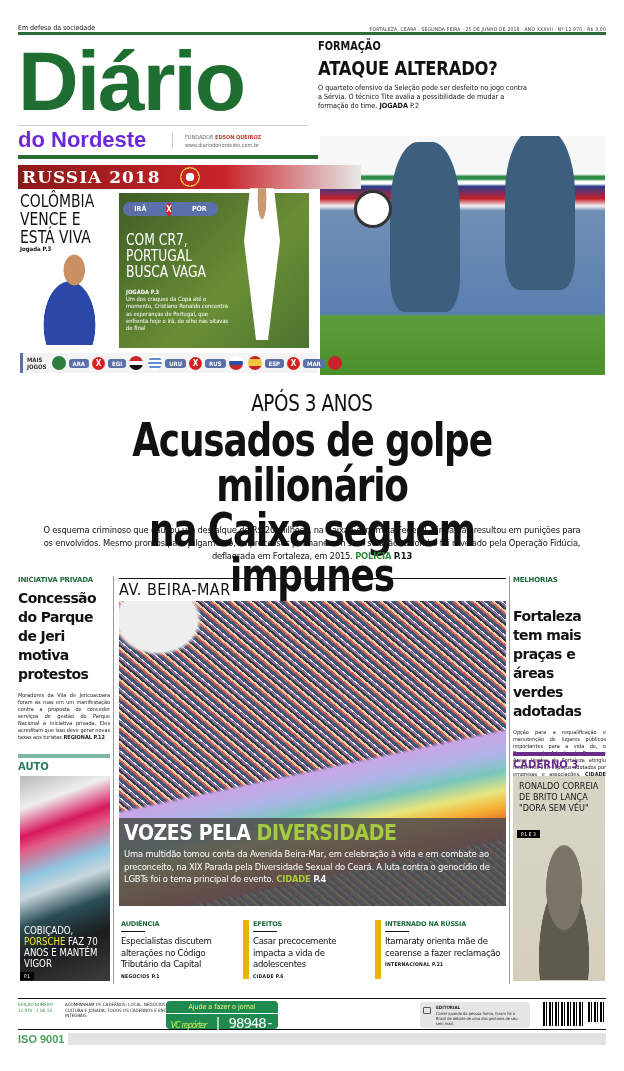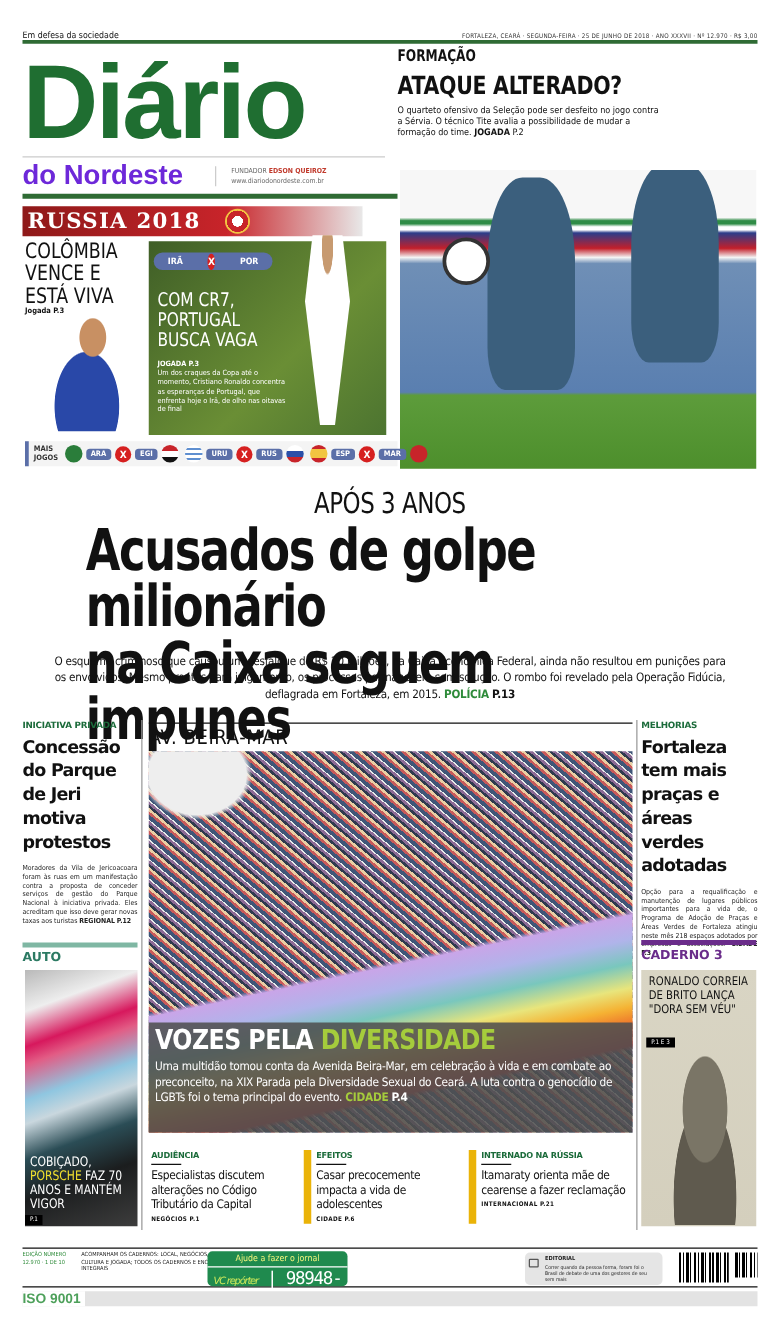--- a/index.html
+++ b/index.html
@@ -11,40 +11,40 @@
 .masthead-logo{left:18px;top:36px;font-family:"Liberation Sans",sans-serif;font-weight:700;font-size:84px;line-height:90px;color:#1f6e31;letter-spacing:-2px}
 .masthead-sub{left:18px;top:127px;font-family:"Liberation Sans",sans-serif;font-weight:700;font-size:22px;color:#6d28d9}
 .founder{left:172px;top:133px;font-size:5.5px;color:#666;line-height:8px;border-left:1px solid #ccc;padding-left:12px}
 .founder b{color:#c0392b}
 .formacao-k{left:318px;top:38px;font-family:"DejaVu Sans",sans-serif;font-weight:700;font-size:13px;color:#111;transform:scaleX(.75);transform-origin:left}
 .formacao-h{left:318px;top:56px;font-family:"DejaVu Sans",sans-serif;font-size:20px;font-weight:700;transform:scaleX(.82);transform-origin:left;letter-spacing:-.3px}
 .formacao-p{left:318px;top:83px;width:210px;font-size:7.2px;line-height:9px}
 .formacao-p b{font-weight:700}
 .photo-main{left:320px;top:130px;width:285px;height:245px;background:linear-gradient(180deg,#f7f7f7 0%,#f7f7f7 18%,#2f8c46 19%,#2f8c46 20%,#fff 21%,#fff 22%,#2b3d8a 23%,#c21f2a 28%,#f4f4f4 31%,#6f8fb6 33%,#5a7fb0 75%,#5d9c3b 76%,#4d8f2c 100%)}
 .player{position:absolute;border-radius:40% 40% 20% 20%;background:#3b5f7d}
-.russia-banner{left:18px;top:165px;width:272px;height:24px;background:linear-gradient(90deg,#8e1919,#c8242a 60%,#e8e8e8 100%)}
+.russia-banner{left:18px;top:165px;width:343px;height:24px;background:linear-gradient(90deg,#8e1919,#c8242a 60%,#e8e8e8 100%)}
 .russia-banner span{font-family:"DejaVu Serif",serif;font-weight:700;color:#fff;font-size:17px;line-height:24px;padding-left:4px;letter-spacing:1px}
 .col-h{left:20px;top:192px;font-size:17px;line-height:18px;font-family:"DejaVu Sans",sans-serif;transform:scaleX(.82);transform-origin:left;width:120px}
 .col-ref{left:20px;top:245px;font-size:6px;font-weight:700}
 .falcao{left:22px;top:245px;width:95px;height:100px;background:radial-gradient(ellipse at 55% 25%,#c89063 0 14%,transparent 15%),radial-gradient(ellipse at 50% 80%,#2948a8 0 38%,transparent 39%)}
 .cr7box{left:119px;top:193px;width:190px;height:155px;background:linear-gradient(135deg,#3f5e27,#6a8e35 60%,#4c7430);}
 .cr7-score{left:123px;top:202px;width:95px;height:14px;border-radius:7px;background:#5b6fa8;display:flex;align-items:center;justify-content:center;font-size:7px;color:#fff;font-weight:700;gap:20px}
 .x-badge{width:13px;height:13px;border-radius:50%;background:#d62020;color:#fff;font-size:8px;font-weight:700;display:flex;align-items:center;justify-content:center}
 .cr7-h{left:126px;top:232px;color:#fff;font-size:15px;line-height:16px;font-family:"DejaVu Sans",sans-serif;transform:scaleX(.82);transform-origin:left;width:130px}
 .cr7-p{left:126px;top:289px;color:#fff;font-size:5.8px;line-height:7.2px;width:105px}
 .cr7-p b{display:block}
 .cr7-fig{left:232px;top:175px;width:60px;height:165px;background:radial-gradient(ellipse at 50% 14%,#c79a70 0 10%,transparent 11%),linear-gradient(#fff,#fff);clip-path:polygon(30% 8%,70% 8%,80% 40%,70% 70%,60% 100%,40% 100%,30% 70%,20% 40%)}
 .mais{left:20px;top:353px;width:298px;height:20px;display:flex;align-items:center;gap:5px;background:#f4f4f4;border-left:3px solid #5b6fa8;padding-left:4px}
 .mais .lbl{font-size:6px;font-weight:700;line-height:7px;width:22px;color:#333}
 .match{display:flex;align-items:center;gap:3px;font-size:6px;color:#fff;font-weight:700}
 .flag{width:14px;height:14px;border-radius:50%}
 .team{background:#5b6fa8;padding:1px 4px;border-radius:3px}
 .kicker-big{left:0;width:624px;top:390px;text-align:center;font-size:23px;font-family:"DejaVu Sans",sans-serif;letter-spacing:-.5px}
 .kicker-big span{display:inline-block;transform:scaleX(.8)}
-.headline{left:0;width:624px;top:418px;text-align:left;font-family:"DejaVu Sans",sans-serif;font-weight:700;font-size:46px;line-height:45px;letter-spacing:-1.5px}
+.headline{left:0;width:624px;top:418px;text-align:center;font-family:"DejaVu Sans",sans-serif;font-weight:700;font-size:46px;line-height:45px;letter-spacing:-1.5px}
 .headline span{display:block;transform:scaleX(.78)}
 .lede{left:40px;width:544px;top:523px;text-align:center;font-size:9.3px;line-height:13px;letter-spacing:-.2px}
 .lede b{color:#2e8b3a}
 .lede b.p{color:#111}
 .side-k{font-family:"DejaVu Sans",sans-serif;font-weight:700;font-size:7px;color:#1b6b3a;letter-spacing:-.2px}
 .side-h{font-family:"DejaVu Sans",sans-serif;font-weight:700;font-size:14px;line-height:19px;letter-spacing:-.6px}
 .side-p{font-size:5.5px;line-height:7px;text-align:justify;color:#222}
 .rule{background:#999}
 .auto-bar{left:18px;top:754px;width:92px;height:4px;background:#7fb7a3}
 .auto-k{left:18px;top:761px;font-weight:700;font-size:10px;color:#2c7a63;font-family:"DejaVu Sans",sans-serif}
@@ -227,21 +227,21 @@
   <div class="brief">
     <div class="k">INTERNADO NA RÚSSIA</div>
       <div class="ul"></div>
     <div class="h">Itamaraty orienta mãe de cearense a fazer reclamação</div>
     <div class="r">INTERNACIONAL  P.21</div>
   </div>
 </div>
 
 <div class="abs" style="left:513px;top:576px;width:93px">
   <div class="side-k">MELHORIAS</div>
-  <div class="side-h" style="margin-top:5px">Fortaleza tem mais praças e áreas verdes adotadas</div>
+  <div class="side-h" style="margin-top:23px">Fortaleza tem mais praças e áreas verdes adotadas</div>
   <div class="side-p" style="margin-top:8px">
     <span>Opção para a requalificação e manutenção de lugares públicos importantes para a vida de, o Programa de Adoção de Praças e Áreas Verdes de Fortaleza atingiu neste mês 218 espaços adotados por empresas e associações.</span>
     <b>CIDADE</b>
     <b>P.3</b>
   </div>
 </div>
 <div class="abs cad-bar"></div>
 <div class="abs cad-k">CADERNO 3</div>
 <div class="abs cad-img"></div>
 <div class="abs cad-h">RONALDO CORREIA DE BRITO LANÇA "DORA SEM VÉU"</div>

